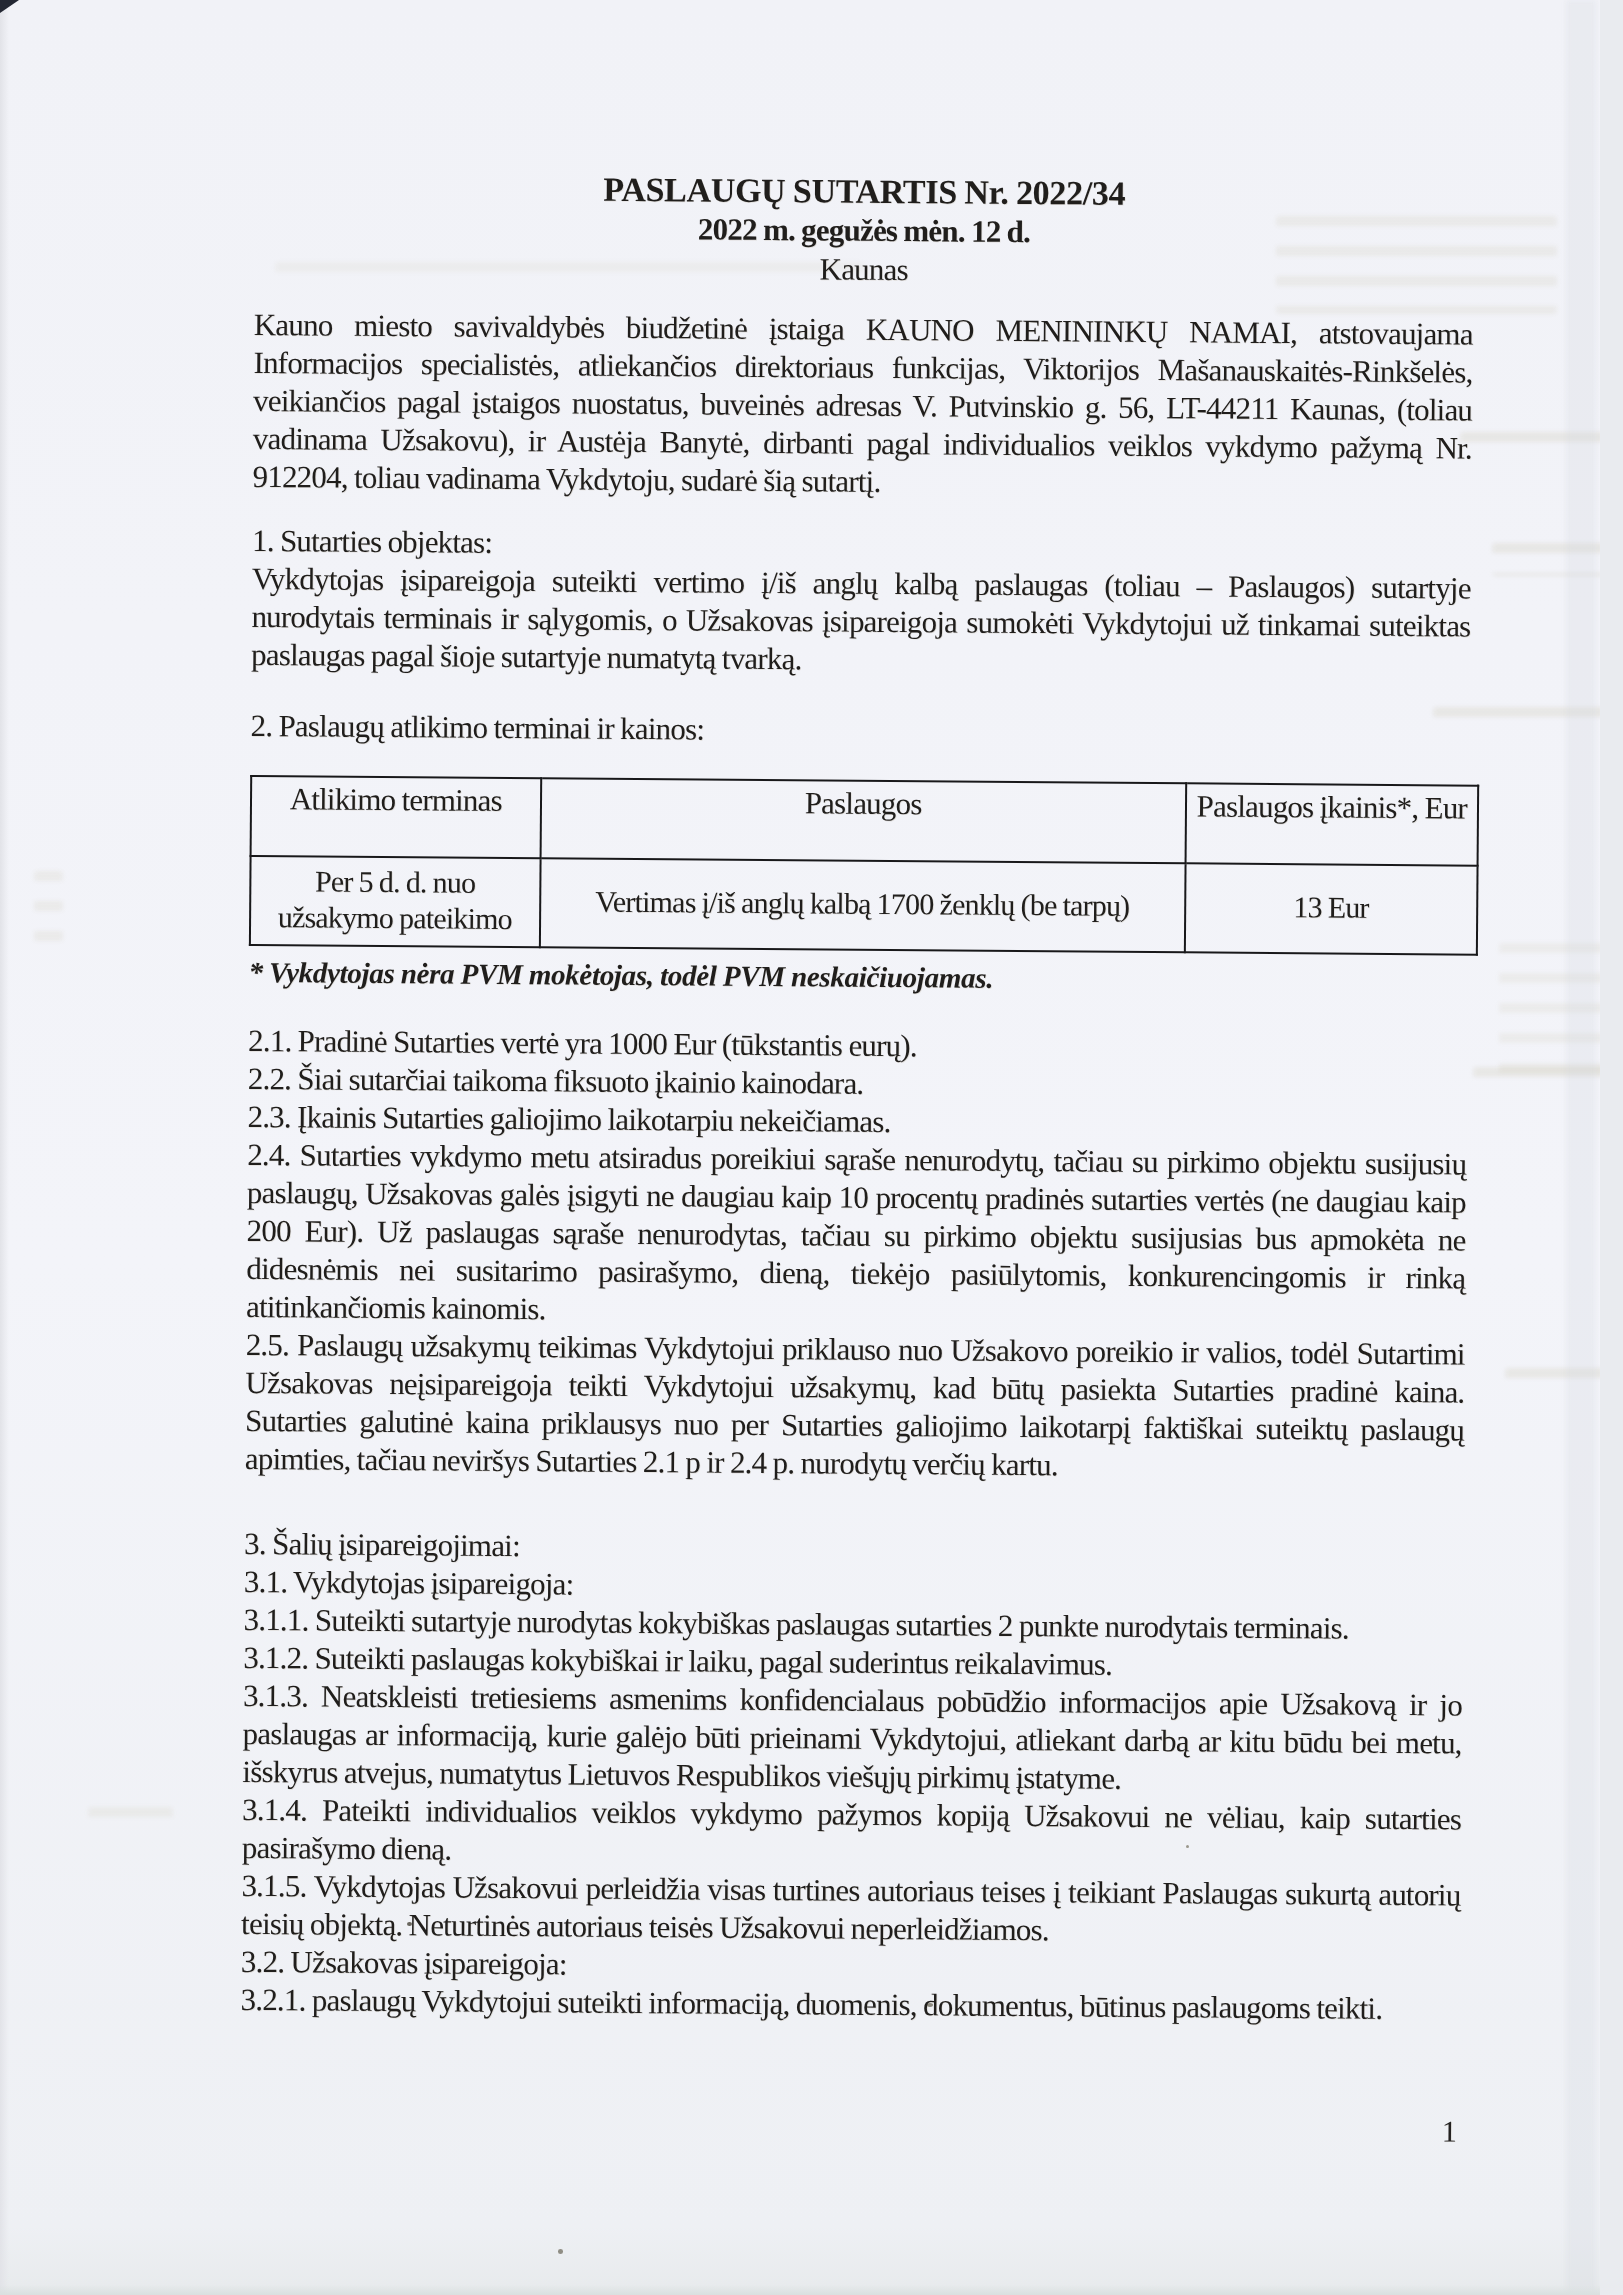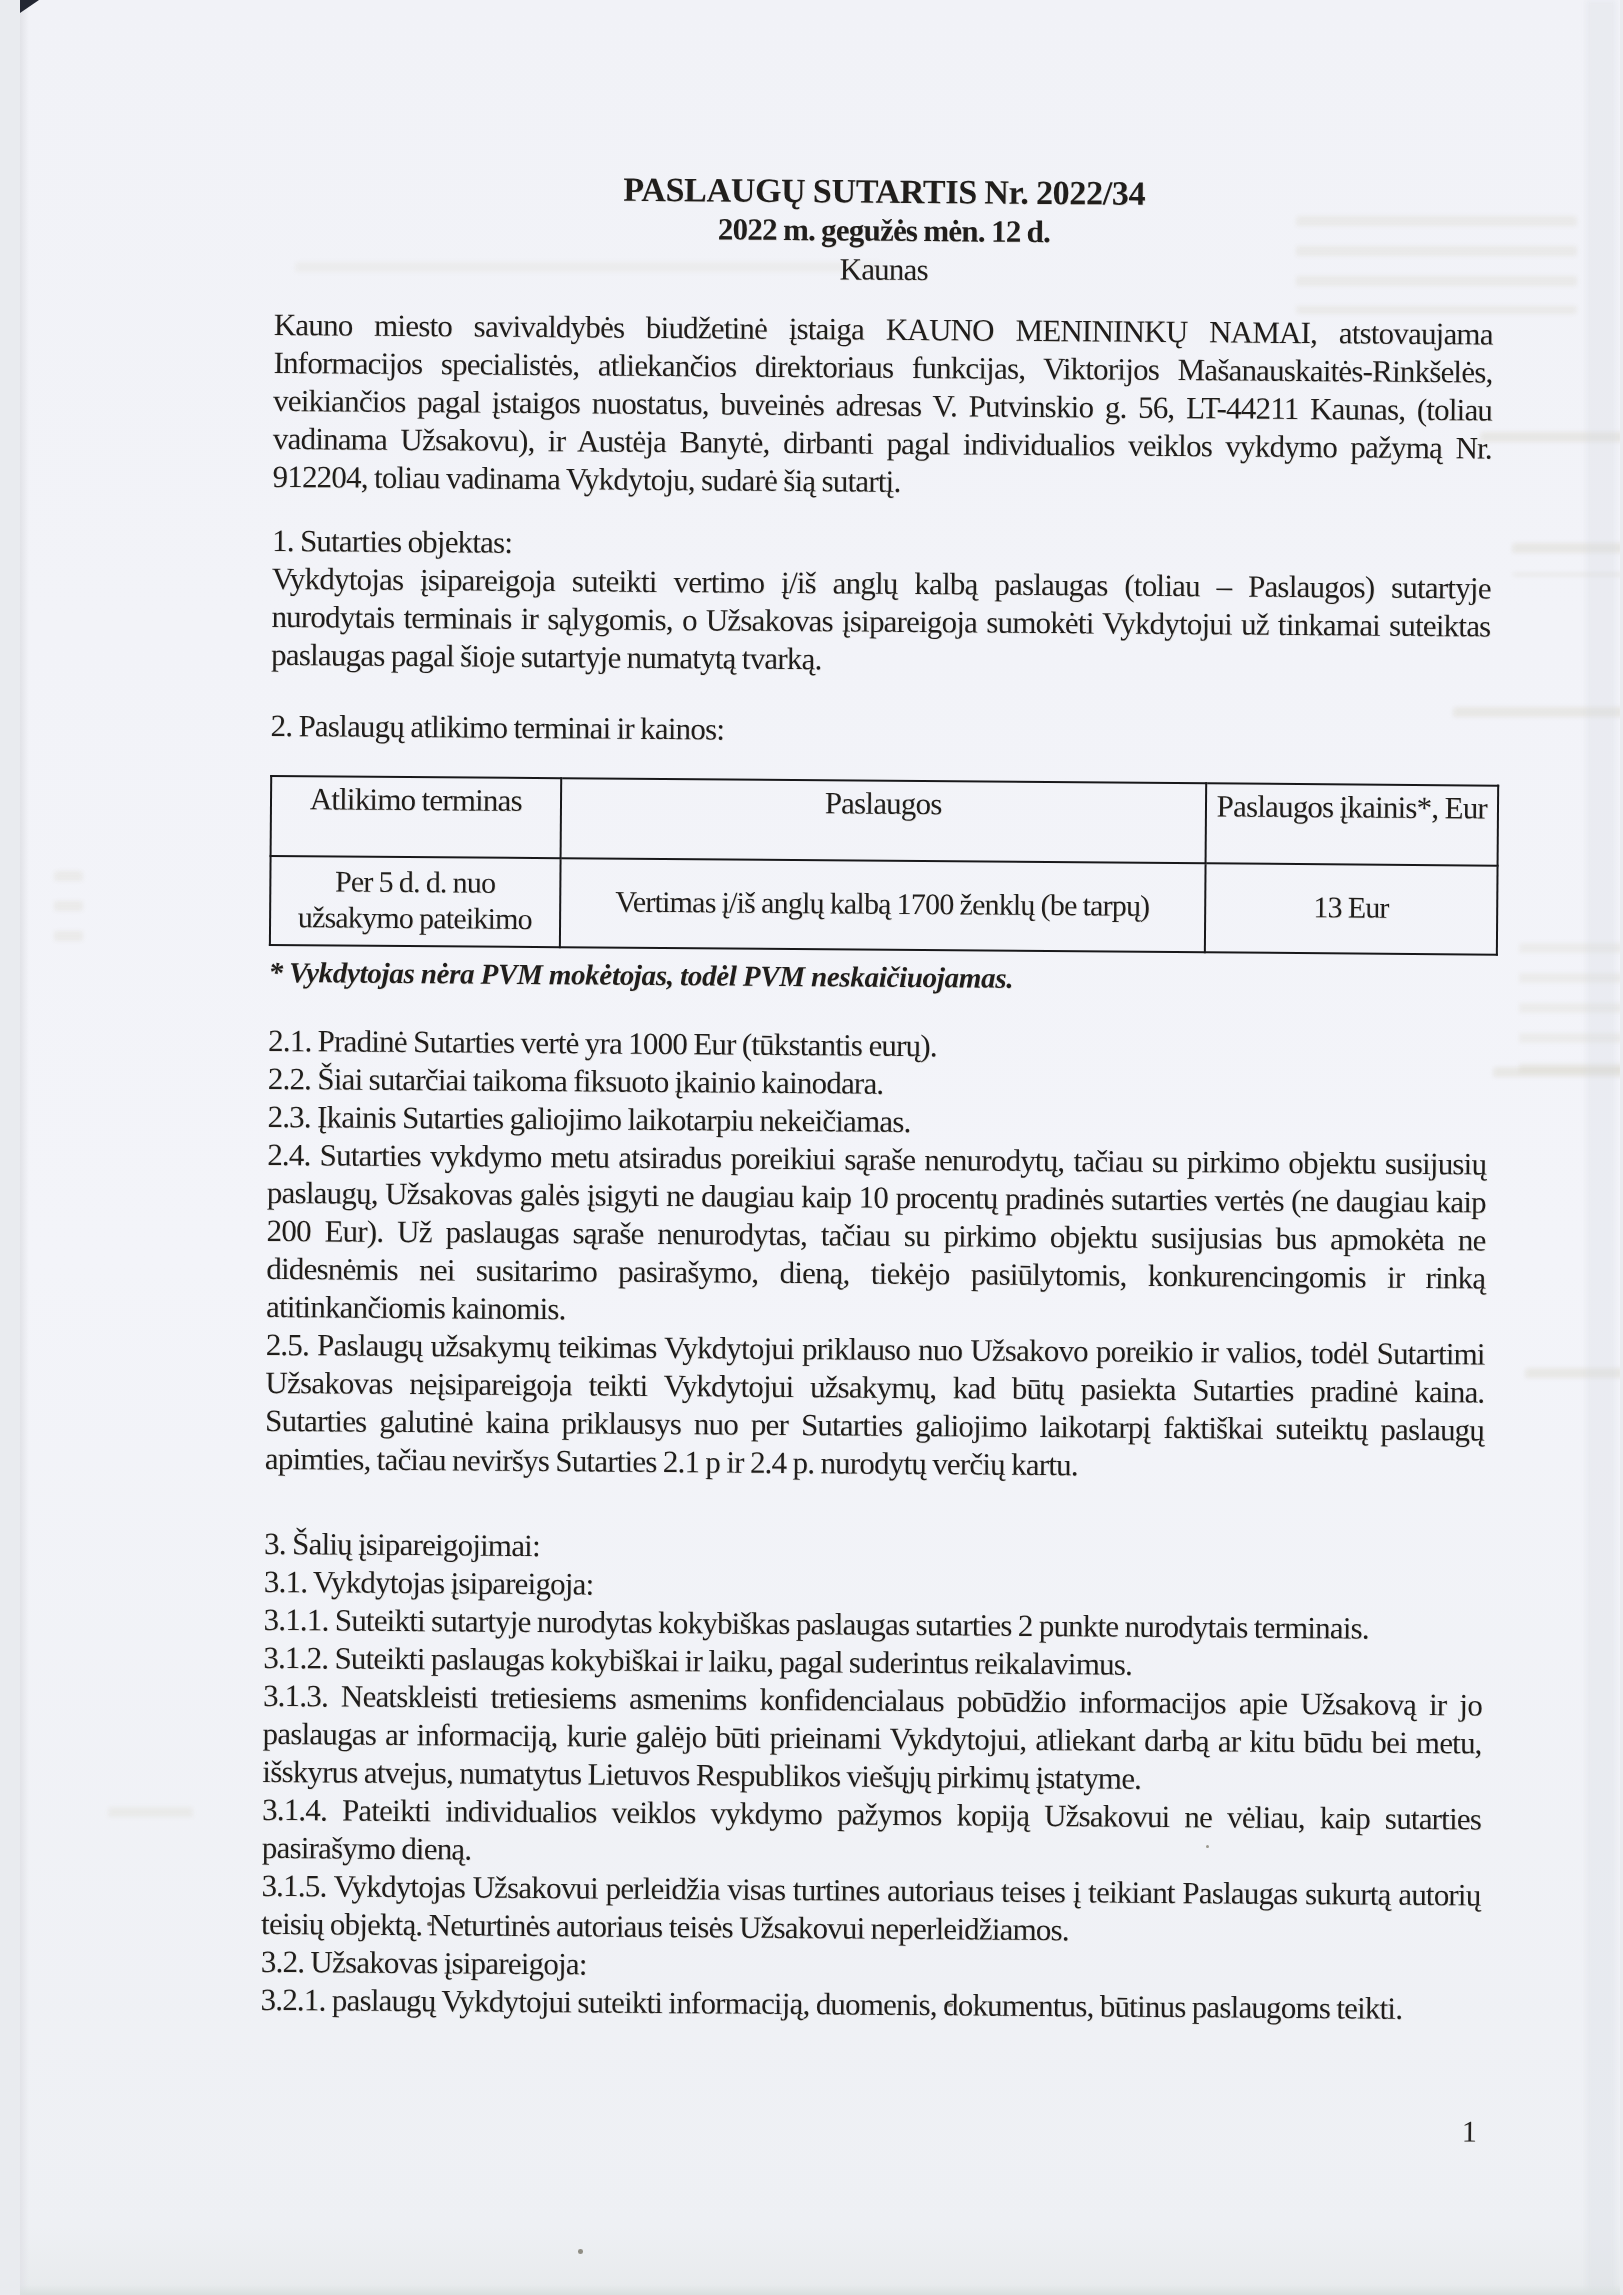--- a/index.html
+++ b/index.html
@@ -7,21 +7,20 @@
     width: 1623px; height: 2295px;
     overflow: hidden;
     font-family: "Liberation Serif", "DejaVu Serif", serif;
     background: #e9ebef;
   }
   .page {
     position: relative;
     width: 1600px; height: 2295px;
     background: linear-gradient(180deg, #f1f2f7 0%, #f3f4f9 55%, #eef0f4 97%, #e7eaec 100%);
     overflow: hidden;
-    margin-left: 20px;
   }
   
   .edge-left {
     position: absolute; left: 0; top: 0; width: 9.2px; height: 100%;
     background: linear-gradient(90deg, #e2e3e8, rgba(255,255,255,0));
   }
   .edge-bottom {
     position: absolute; left: 0; bottom: 0; width: 100%; height: 10.5px;
     background: linear-gradient(0deg, #d9e0df, rgba(255,255,255,0));
   }

